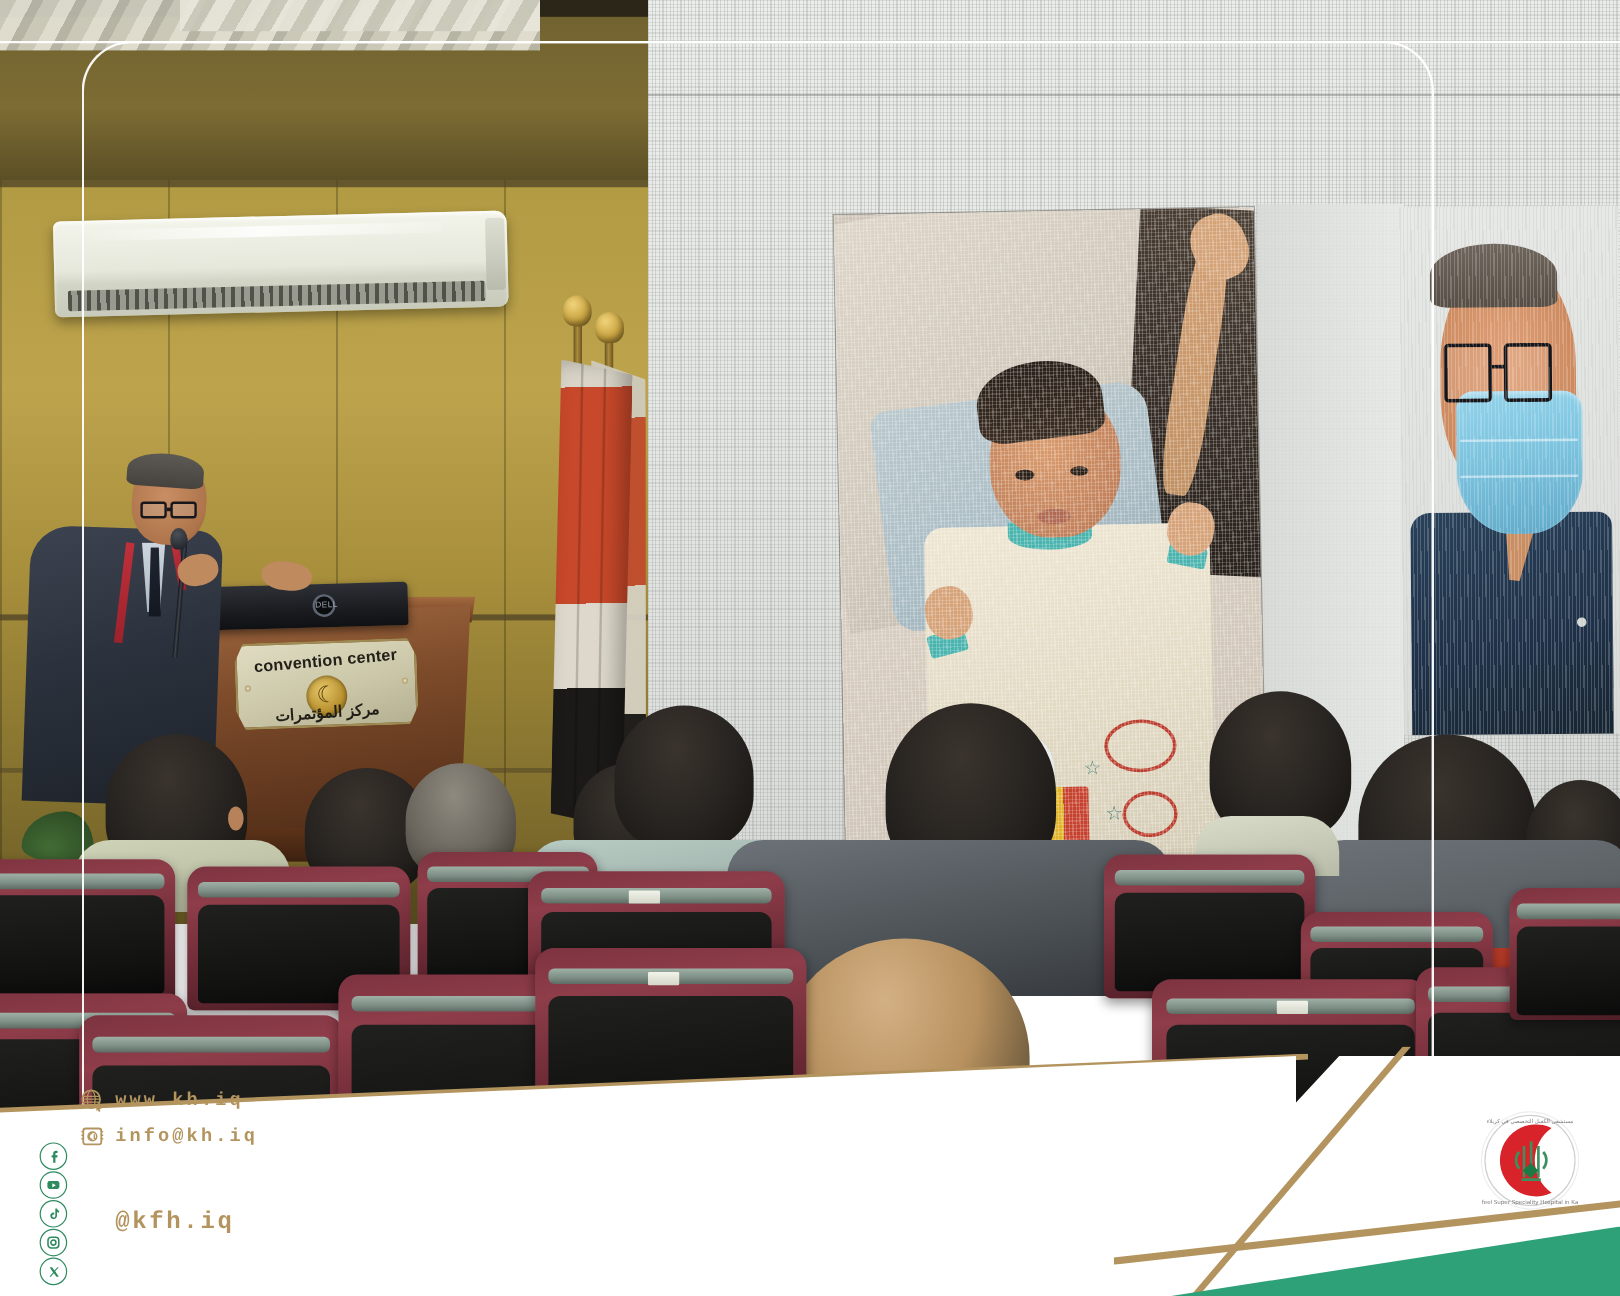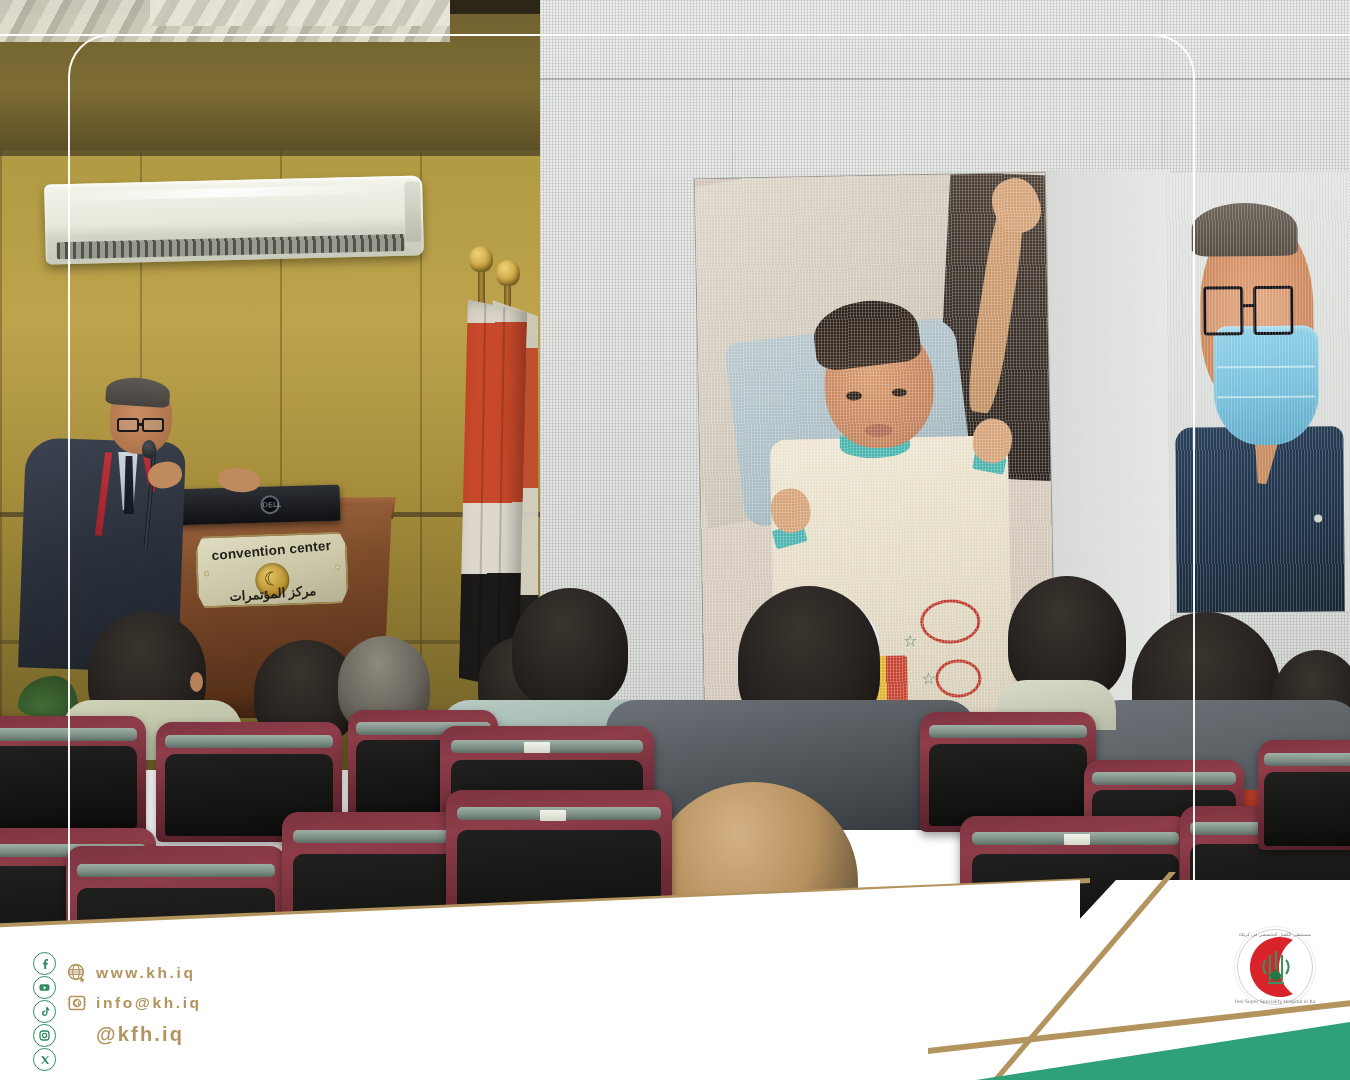--- a/index.html
+++ b/index.html
@@ -485,31 +485,31 @@
   }
   .soc {
     width:23px; height:23px; margin-bottom:1px;
     border:1.7px solid #2e8a5f; border-radius:50%;
     color:#2e8a5f; font-size:12px; font-weight:700;
     display:flex; align-items:center; justify-content:center;
     line-height:1;
   }
   .soc svg { display:block; }
 
-  .contact { position:absolute; left:64px; top:958px; }
+  .contact { position:absolute; left:64px; top:902px;font-family:Liberation Mono, monospace; }
   .crow { display:flex; align-items:center; height:30px; }
   .cicon {
     width:26px; height:26px; margin-right:6px; flex:0 0 26px;
     color:#b3945e; display:flex; align-items:center; justify-content:center;
   }
   .ctext {
     color:#b3945e; font-size:15.5px; font-weight:700; letter-spacing:2.6px;
   }
   .ctext.big { font-size:20px; letter-spacing:2.2px; }
-  .crow.indent { padding-left:32px; height:32px; }
+  .crow.indent { padding-left:32px; height:32px;margin-top:40px; }
 
   
   .brand { position:absolute; left:1087px; top:928px; width:152px; text-align:center; }
   .brand-ar {
     font-family:"DejaVu Sans", sans-serif;
     font-size:20px; color:#1b1b1b; direction:rtl; line-height:1.05;
     white-space:nowrap; letter-spacing:-1px;
   }
   .brand-en {
     margin-top:5px; font-size:10.4px; font-weight:700; color:#111; line-height:1.22;

